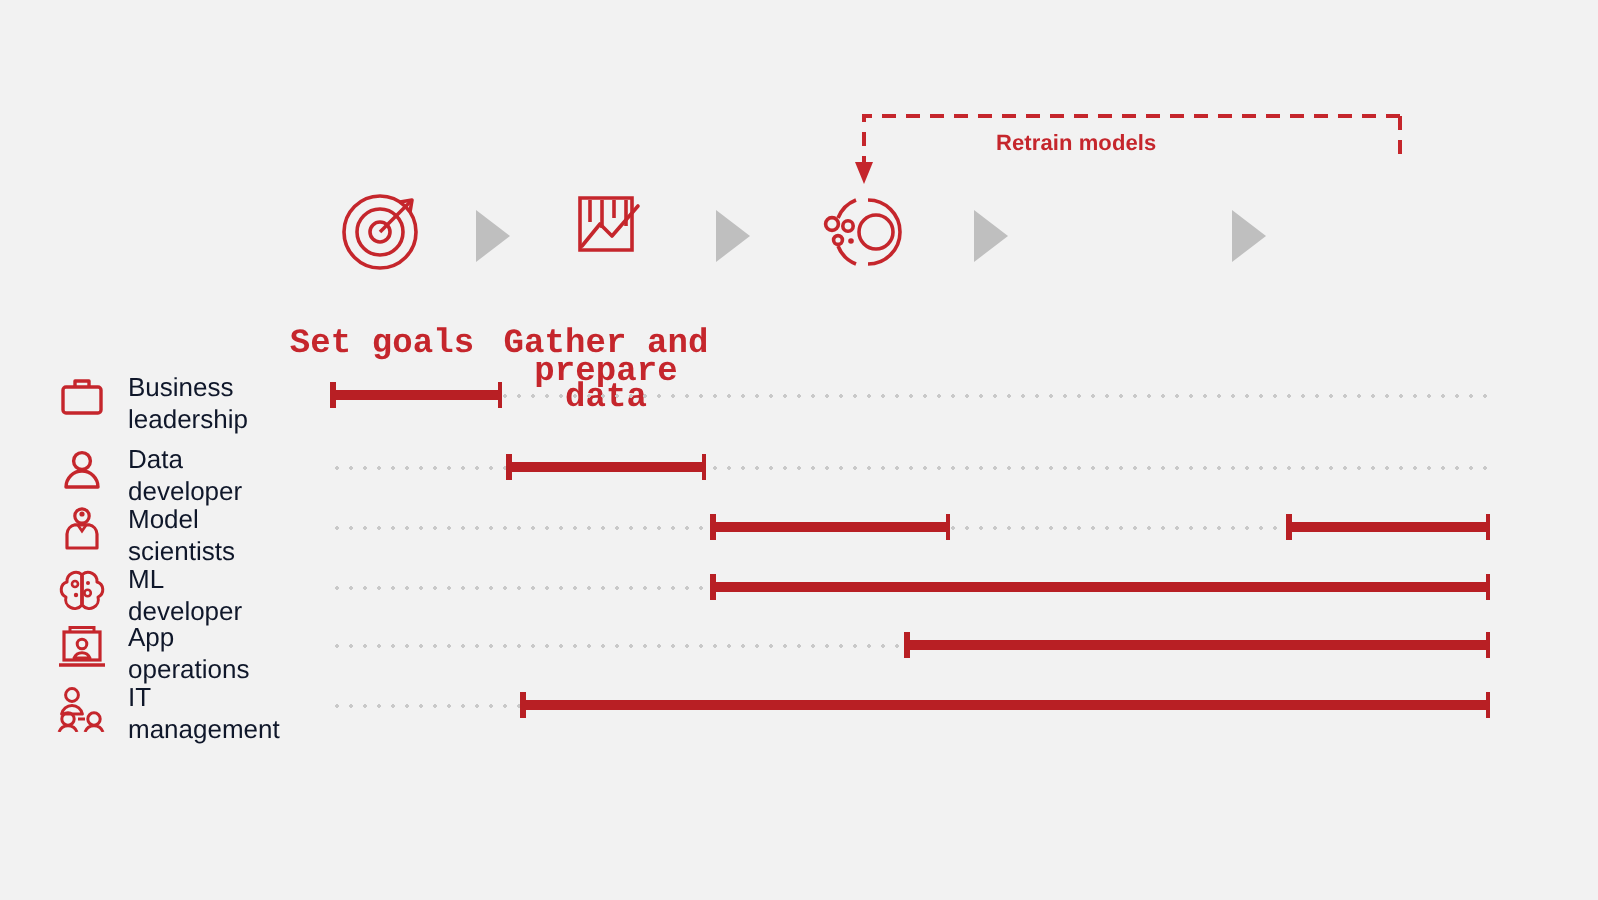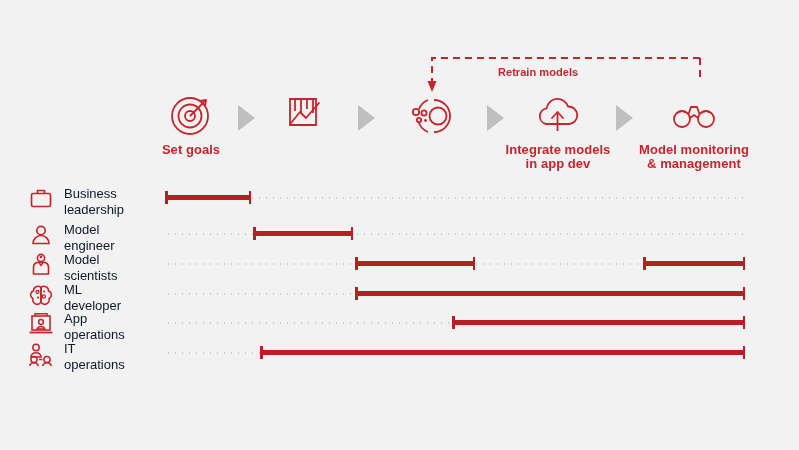--- a/index.html
+++ b/index.html
@@ -17,26 +17,27 @@
     position:absolute;
     width:120px;
     text-align:center;
     top:92px;
   }
   .phase-icon{
     height:46px;
     display:flex;align-items:center;justify-content:center;
   }
   .phase-label{
-    margin-top:5px;
-    font-size:13px;
+    margin-top:28px;
+    font-size:17px;
     font-weight:bold;
     color:#c5262c;
     line-height:13.5px;
     letter-spacing:0.05px;
+    font-family:Liberation Mono, monospace;
   }
   .arrow-tri{
     position:absolute;
     width:0;height:0;
     border-top:13px solid transparent;
     border-bottom:13px solid transparent;
     border-left:17px solid #bfbfbf;
     top:105px;
   }
 
@@ -128,66 +129,43 @@
     <div class="phase-icon">
       <svg width="44" height="44" viewBox="0 0 44 44">
         <path d="M9 6 L35 6 L35 32 L9 32 Z" fill="none" stroke="#c5262c" stroke-width="1.8"></path>
         <path d="M14 7 L14 18" stroke="#c5262c" stroke-width="1.8"></path>
         <path d="M20 7 L20 21" stroke="#c5262c" stroke-width="1.8"></path>
         <path d="M26 7 L26 16" stroke="#c5262c" stroke-width="1.8"></path>
         <path d="M32 7 L32 20" stroke="#c5262c" stroke-width="1.8"></path>
         <path d="M10 30 L19 19 L25 25 L38 10" fill="none" stroke="#c5262c" stroke-width="1.8" stroke-linejoin="round" stroke-linecap="round"></path>
       </svg>
     </div>
+    <div class="phase-label">Gather and
+prepare data</div>
   </div>
   <div class="arrow-tri" style="left:358px;"></div>
 
   <div class="phase" id="phase-2" style="left:370px;">
     <div class="phase-icon">
       <svg width="52" height="44" viewBox="0 0 52 44">
         <path d="M30 7 A16 16 0 0 1 30 39" fill="none" stroke="#c5262c" stroke-width="1.8"></path>
         <path d="M24 39 A16 16 0 0 1 15 30" fill="none" stroke="#c5262c" stroke-width="1.8"></path>
         <path d="M15 16 A16 16 0 0 1 24 7" fill="none" stroke="#c5262c" stroke-width="1.8"></path>
         <circle cx="34" cy="23" r="8.5" fill="none" stroke="#c5262c" stroke-width="1.8"></circle>
         <circle cx="12" cy="19" r="3.2" fill="none" stroke="#c5262c" stroke-width="1.8"></circle>
         <circle cx="20" cy="20" r="2.6" fill="none" stroke="#c5262c" stroke-width="1.8"></circle>
         <circle cx="15" cy="27" r="2.2" fill="none" stroke="#c5262c" stroke-width="1.8"></circle>
         <circle cx="21.5" cy="27.5" r="1.4" fill="#c5262c"></circle>
       </svg>
     </div>
   </div>
   <div class="arrow-tri" style="left:487px;"></div>
 
-  <div class="phase" id="phase-3" style="left:498px;">
-    <div class="phase-icon">
-      <svg width="52" height="44" viewBox="0 0 52 44">
-        <path d="M14 31 A8 8 0 0 1 14.6 15.3 A11 11 0 0 1 36 13.5 A8.5 8.5 0 0 1 37 31 Z" fill="none" stroke="#c5262c" stroke-width="1.8" stroke-linejoin="round"></path>
-        <path d="M25.5 38 L25.5 20" stroke="#c5262c" stroke-width="1.8"></path>
-        <path d="M20 25 L25.5 19 L31 25" fill="none" stroke="#c5262c" stroke-width="1.8" stroke-linejoin="round" stroke-linecap="round"></path>
-      </svg>
-    </div>
-    <div class="phase-label">Integrate models
-in app dev</div>
-  </div>
   <div class="arrow-tri" style="left:616px;"></div>
 
-  <div class="phase" id="phase-4" style="left:634px;">
-    <div class="phase-icon">
-      <svg width="52" height="44" viewBox="0 0 52 44">
-        <circle cx="14" cy="26" r="8" fill="none" stroke="#c5262c" stroke-width="1.8"></circle>
-        <circle cx="38" cy="26" r="8" fill="none" stroke="#c5262c" stroke-width="1.8"></circle>
-        <path d="M20.5 21 L23 14 L29 14 L31.5 21" fill="none" stroke="#c5262c" stroke-width="1.8" stroke-linejoin="round"></path>
-        <path d="M22 25 L26 22 L30 25" fill="none" stroke="#c5262c" stroke-width="1.8" stroke-linejoin="round"></path>
-        <path d="M9 20 A8 8 0 0 1 19 20" fill="none" stroke="#c5262c" stroke-width="1.8"></path>
-        <path d="M33 20 A8 8 0 0 1 43 20" fill="none" stroke="#c5262c" stroke-width="1.8"></path>
-      </svg>
-    </div>
-    <div class="phase-label">Model monitoring &amp;
-management</div>
-  </div>
 
   <div class="role-row" style="top:186px;">
     <div class="role-icon">
       <svg width="24" height="24" viewBox="0 0 24 24">
         <rect x="2.5" y="6.5" width="19" height="13" rx="1.5" fill="none" stroke="#c5262c" stroke-width="1.7"></rect>
         <path d="M8.5 6.5 L8.5 3.5 L15.5 3.5 L15.5 6.5" fill="none" stroke="#c5262c" stroke-width="1.7" stroke-linejoin="round"></path>
       </svg>
     </div>
     <div class="role-label">Business
 leadership</div>
@@ -195,21 +173,21 @@
     <div class="bar" style="left:165px;top:9px;width:86px;"></div>
   </div>
 
   <div class="role-row" style="top:222px;">
     <div class="role-icon">
       <svg width="24" height="24" viewBox="0 0 24 24">
         <circle cx="12" cy="7.5" r="4.2" fill="none" stroke="#c5262c" stroke-width="1.7"></circle>
         <path d="M4 20.5 A8 8 0 0 1 20 20.5 Z" fill="none" stroke="#c5262c" stroke-width="1.7" stroke-linejoin="round"></path>
       </svg>
     </div>
-    <div class="role-label">Model engineer</div>
+    <div class="role-label">Data developer</div>
     <div class="dotline" style="left:165px;top:11px;width:580px;"></div>
     <div class="bar" style="left:253px;top:9px;width:100px;"></div>
   </div>
 
   <div class="role-row" style="top:252px;">
     <div class="role-icon">
       <svg width="24" height="24" viewBox="0 0 24 24">
         <circle cx="12" cy="5" r="3.6" fill="none" stroke="#c5262c" stroke-width="1.6"></circle>
         <circle cx="12" cy="4" r="1.3" fill="#c5262c"></circle>
         <path d="M4.5 21 L4.5 14 A5 5 0 0 1 8.5 9.4 L15.5 9.4 A5 5 0 0 1 19.5 14 L19.5 21 Z" fill="none" stroke="#c5262c" stroke-width="1.6" stroke-linejoin="round"></path>
@@ -258,18 +236,18 @@
       <svg width="26" height="24" viewBox="0 0 26 24">
         <circle cx="8" cy="5.5" r="3.2" fill="none" stroke="#c5262c" stroke-width="1.5"></circle>
         <path d="M2.8 15 A5.3 5.3 0 0 1 13.2 15 Z" fill="none" stroke="#c5262c" stroke-width="1.5" stroke-linejoin="round"></path>
         <circle cx="6" cy="17.5" r="3.1" fill="none" stroke="#c5262c" stroke-width="1.5"></circle>
         <path d="M1.5 24 A4.8 4.8 0 0 1 10.5 24" fill="none" stroke="#c5262c" stroke-width="1.5"></path>
         <circle cx="19" cy="17.5" r="3.1" fill="none" stroke="#c5262c" stroke-width="1.5"></circle>
         <path d="M14.5 24 A4.8 4.8 0 0 1 23.5 24" fill="none" stroke="#c5262c" stroke-width="1.5"></path>
         <path d="M11 17.5 L14.5 17.5" stroke="#c5262c" stroke-width="1.5"></path>
       </svg>
     </div>
-    <div class="role-label">IT operations</div>
+    <div class="role-label">IT management</div>
     <div class="dotline" style="left:165px;top:11px;width:580px;"></div>
     <div class="bar" style="left:260px;top:9px;width:485px;"></div>
   </div>
 
 </div>
 
 </body></html>

